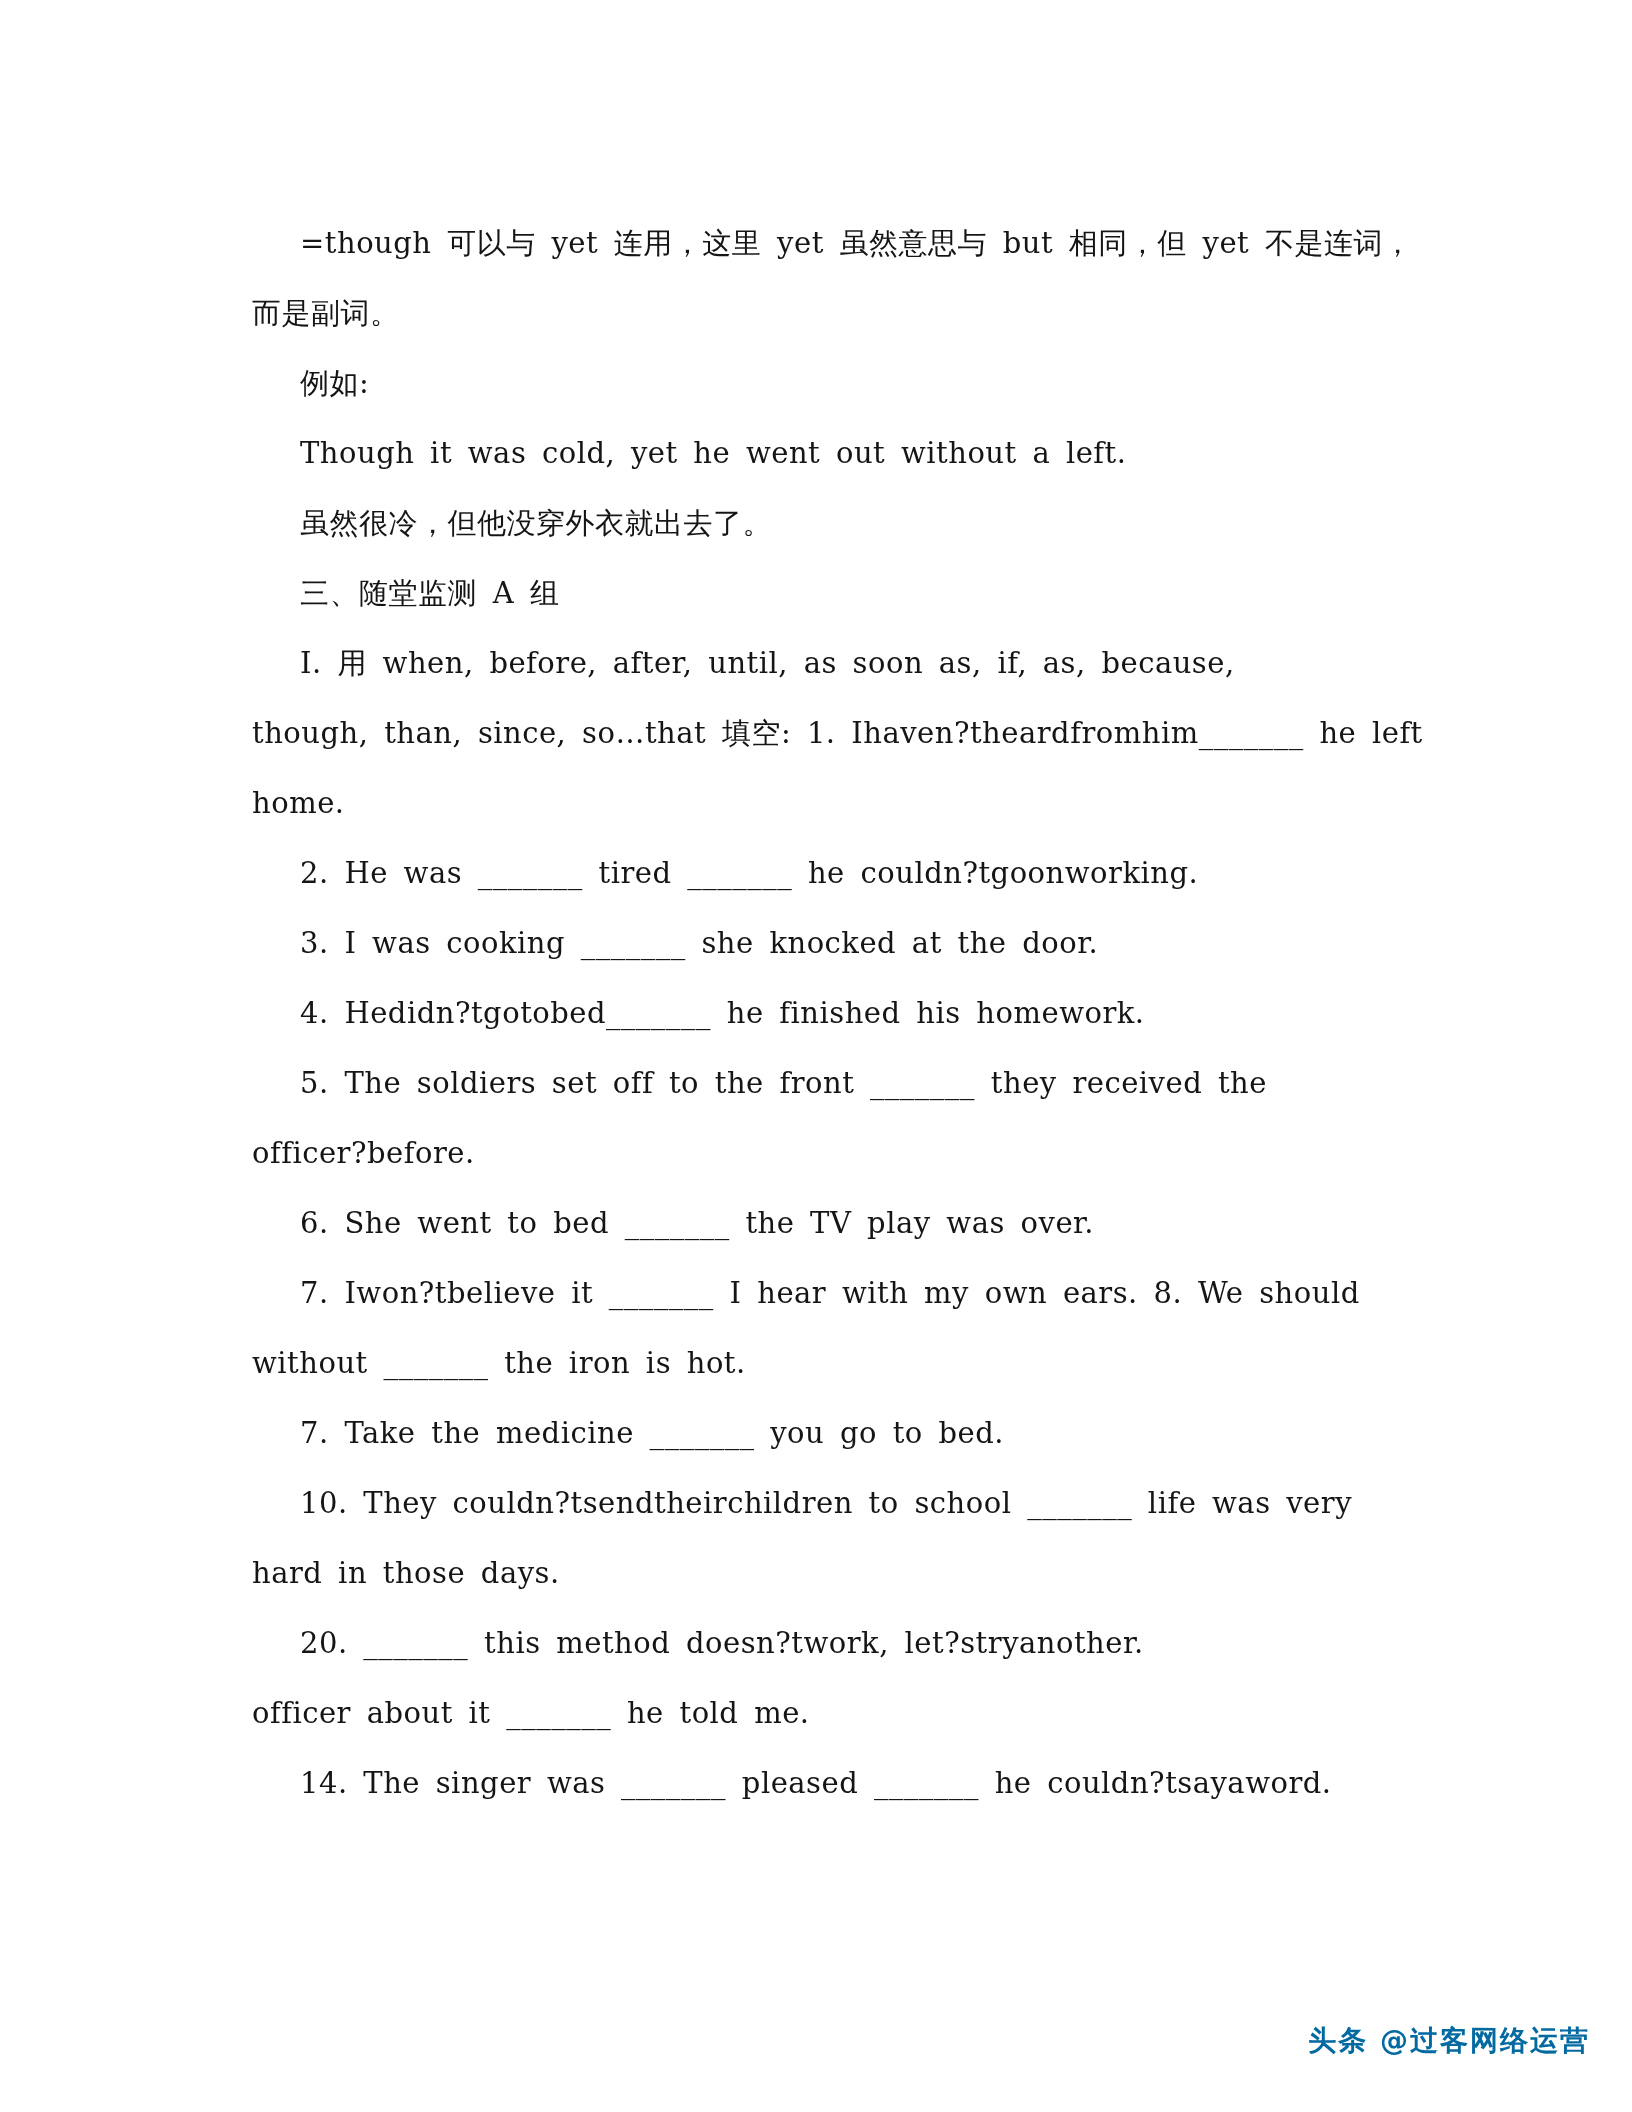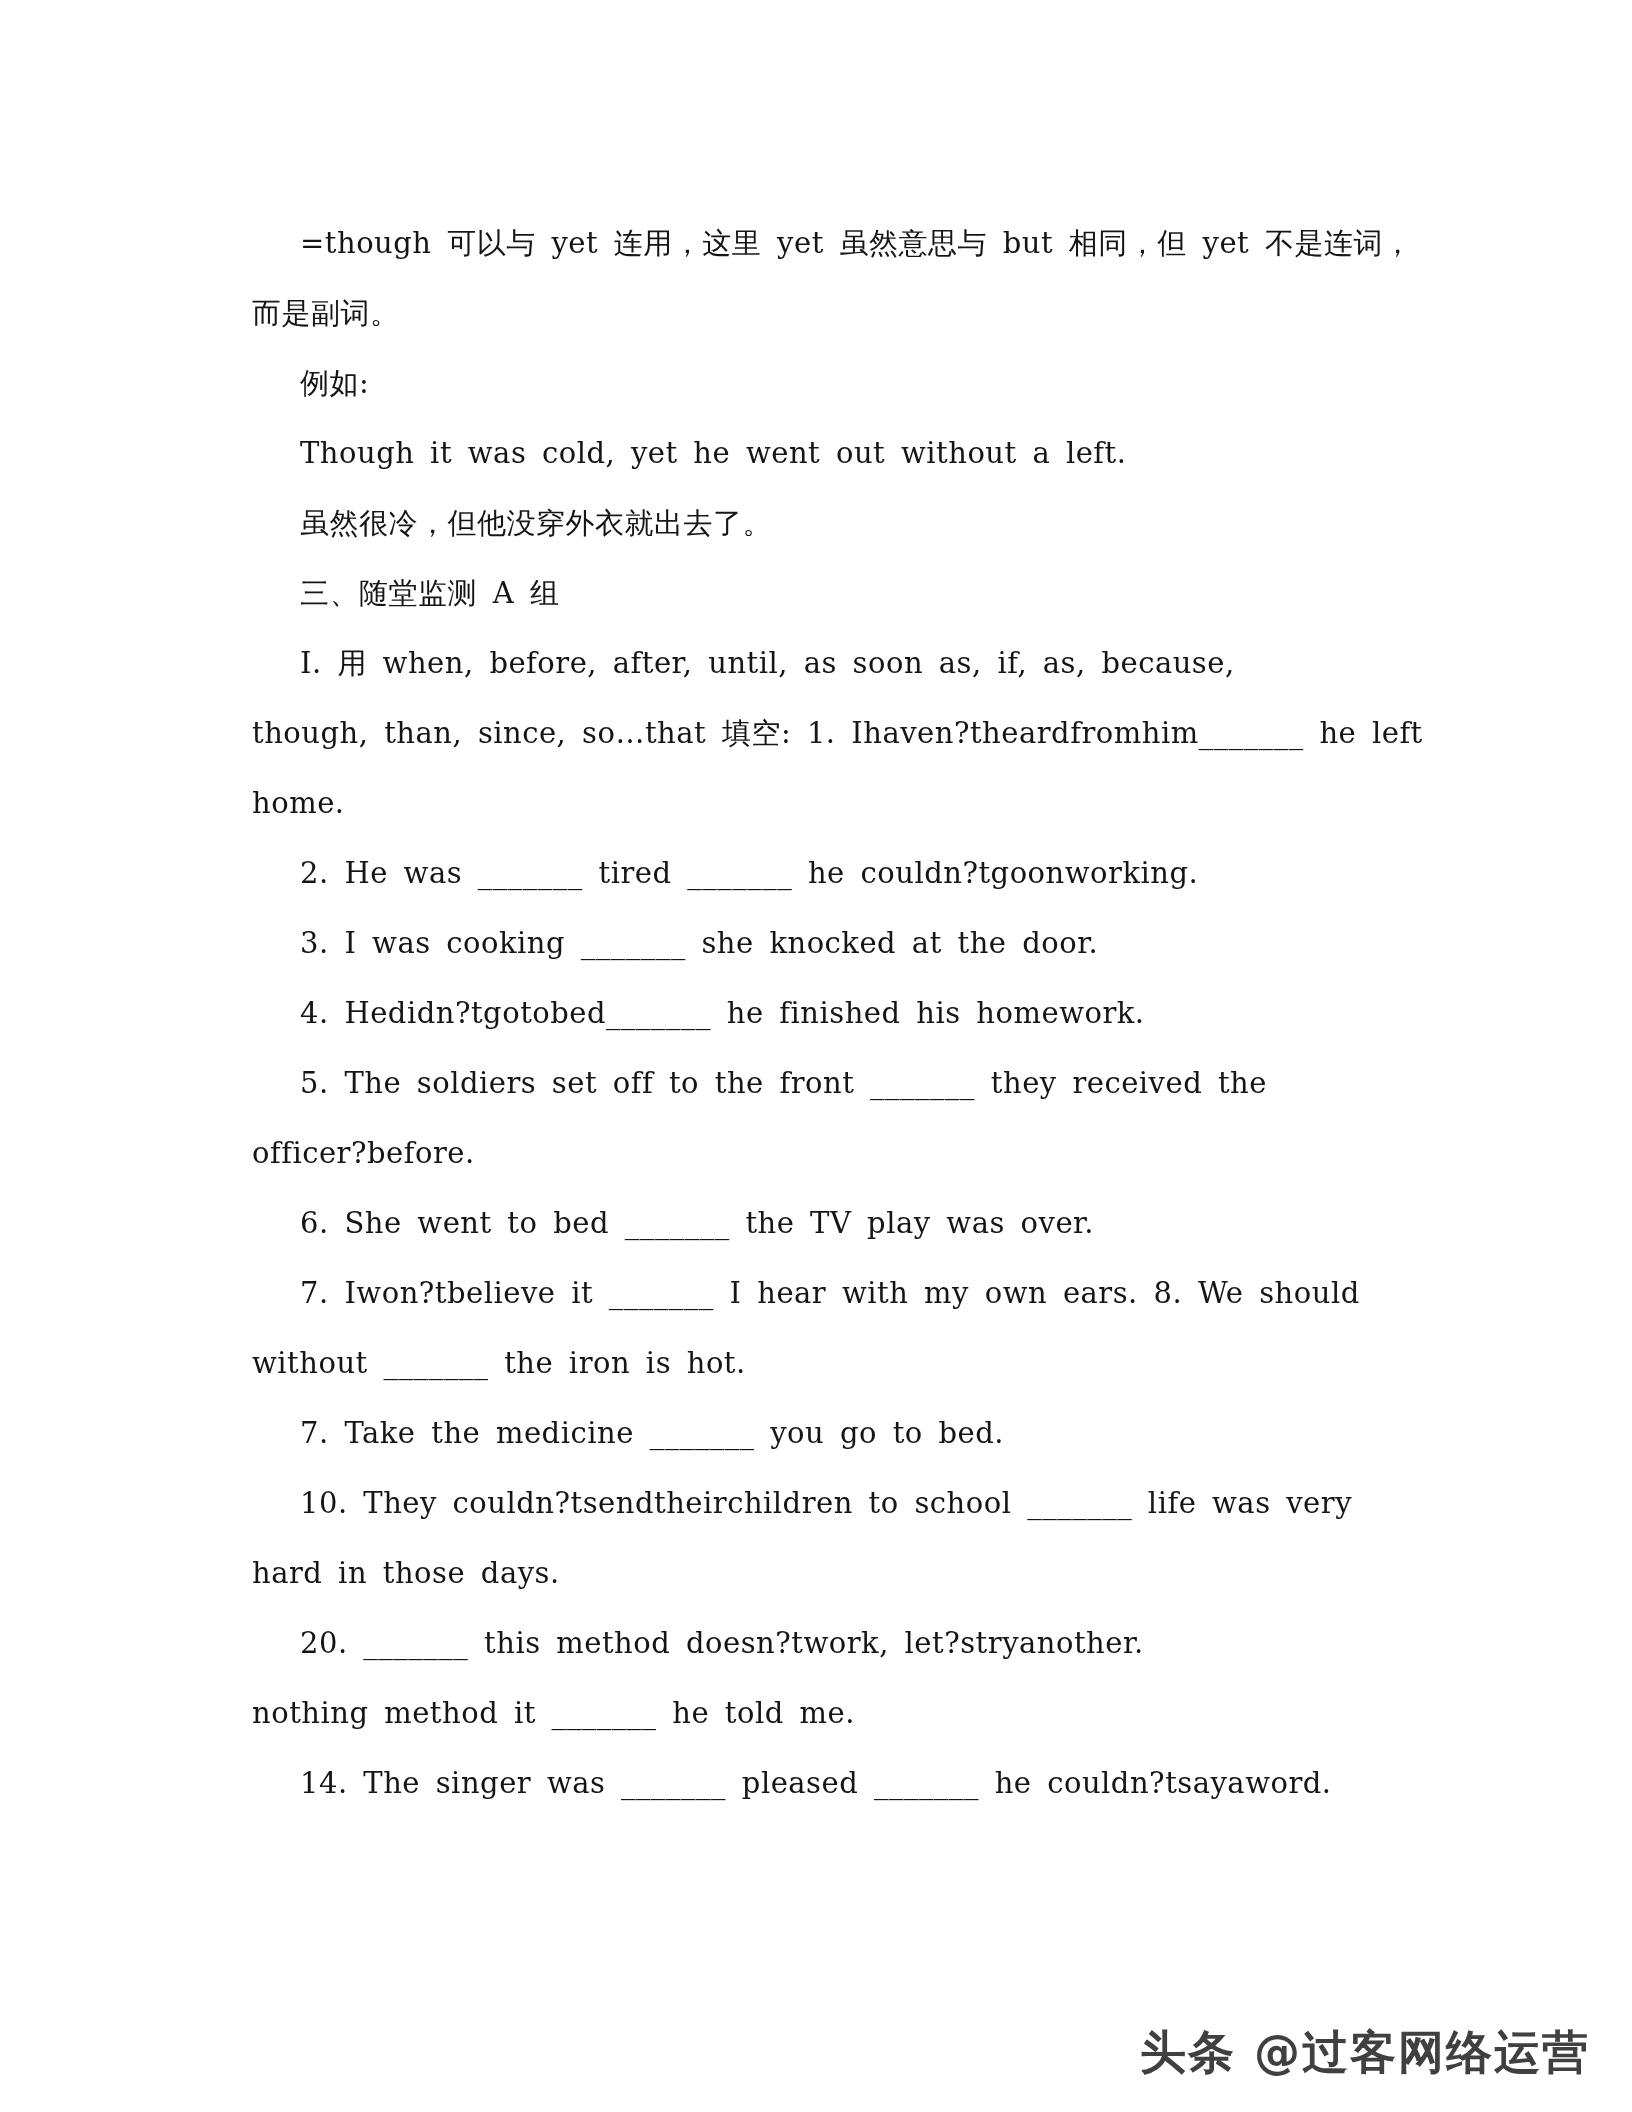--- a/index.html
+++ b/index.html
@@ -26,23 +26,23 @@
     word-spacing: 6px;
     letter-spacing: 0.5px;
   }
   .line.indent { text-indent: 48px; }
   .watermark {
     position: absolute;
     top: 2022px;
     right: 42px;
     font-family: "DejaVu Sans", "Liberation Sans", sans-serif;
     font-weight: bold;
-    font-size: 46px;
+    font-size: 28px;
     letter-spacing: 2px;
-    color: #404040;
+    color: #0369a1;
     white-space: pre;
   }
 </style>
 </head>
 <body>
 
 <div class="page">
   <div class="doc">
     <p class="line indent">=though 可以与 yet 连用，这里 yet 虽然意思与 but 相同，但 yet 不是连词，</p>
     <p class="line">而是副词。</p>
@@ -58,18 +58,18 @@
     <p class="line indent">4. Hedidn?tgotobed_______ he finished his homework.</p>
     <p class="line indent">5. The soldiers set off to the front _______ they received the</p>
     <p class="line">officer?before.</p>
     <p class="line indent">6. She went to bed _______ the TV play was over.</p>
     <p class="line indent">7. Iwon?tbelieve it _______ I hear with my own ears. 8. We should</p>
     <p class="line">without _______ the iron is hot.</p>
     <p class="line indent">7. Take the medicine _______ you go to bed.</p>
     <p class="line indent">10. They couldn?tsendtheirchildren to school _______ life was very</p>
     <p class="line">hard in those days.</p>
     <p class="line indent">20. _______ this method doesn?twork, let?stryanother.</p>
-    <p class="line">nothing method it _______ he told me.</p>
+    <p class="line">officer about it _______ he told me.</p>
     <p class="line indent">14. The singer was _______ pleased _______ he couldn?tsayaword.</p>
   </div>
 
   <div class="watermark">头条 @过客网络运营</div>
 </div>
 
 </body></html>

